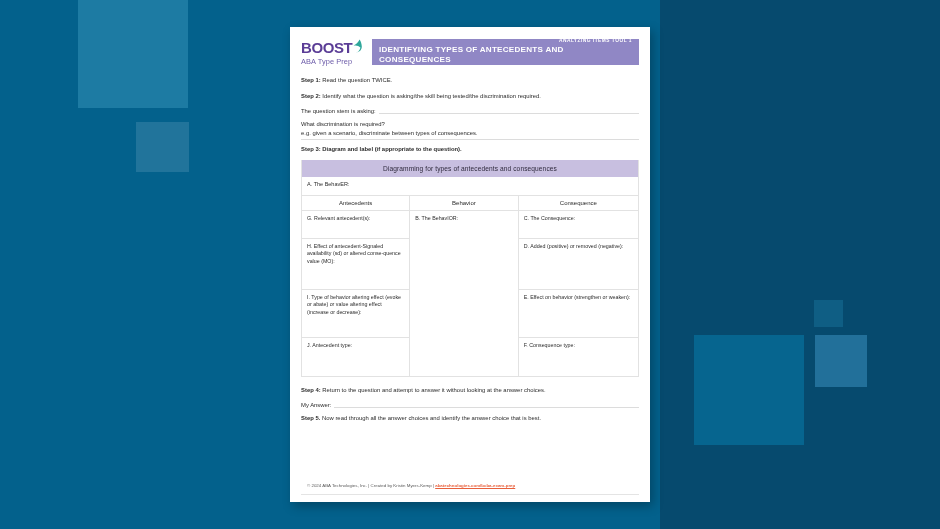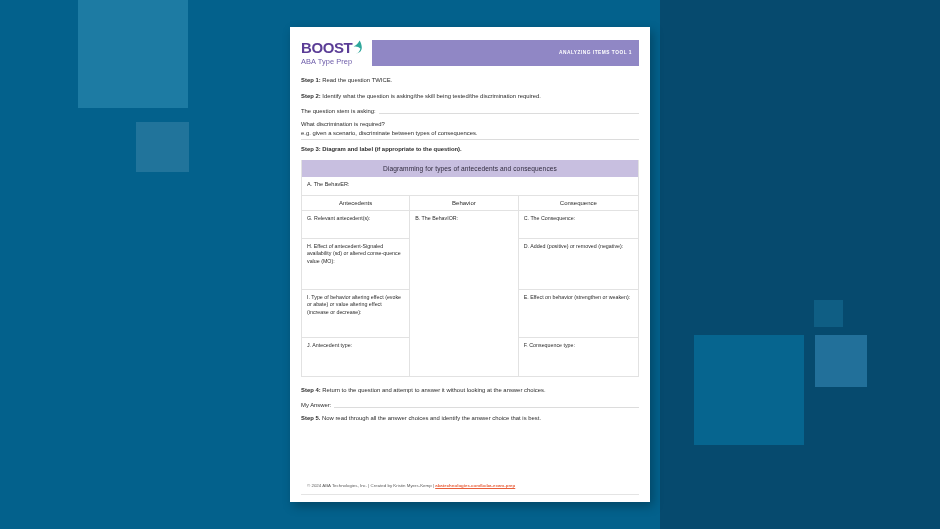--- a/index.html
+++ b/index.html
@@ -26,21 +26,21 @@
     position: absolute;
     left: 290px; top: 27px;
     width: 360px; height: 475px;
     background: #ffffff;
     box-shadow: 3px 4px 10px rgba(0,0,0,.28);
     padding: 11px 11px 0 11px;
     overflow: hidden;
   }
 
   
-  .doc-header { display:flex; align-items:flex-end; height:28px; }
+  .doc-header { display:flex; align-items:center; height:28px; }
   .boost-logo { width:66px; flex:0 0 66px; padding-top:1px; }
   .boost-word {
     display:flex; align-items:center;
     font-weight:bold; font-size:15px; letter-spacing:-0.4px;
     color:#5b3d96; line-height:1;
   }
   .boost-swoosh { margin-left:1px; display:inline-block; }
   .boost-sub {
     font-size:7.4px; color:#6b5aa8; letter-spacing:.1px;
     margin-top:1.5px; font-weight:500;
@@ -141,20 +141,21 @@
         <span class="boost-swoosh">
           <svg width="9" height="14" viewBox="0 0 9 14" aria-hidden="true">
             <path d="M6.6 0.4 C5.2 3.2 3.0 5.2 0.6 6.6 C3.4 6.0 5.6 6.6 7.4 8.4 C7.0 11.0 5.4 12.8 3.0 13.6 C6.6 13.2 8.8 11.0 8.8 7.6 C8.8 4.8 7.8 2.4 6.6 0.4 Z" fill="#2fa79b"></path>
           </svg>
         </span>
       </div>
       <div class="boost-sub">ABA Type Prep</div>
     </div>
     <div class="title-banner">
       <div class="tool-eyebrow">ANALYZING ITEMS TOOL 1</div>
+      <div class="tool-title">IDENTIFYING TYPES OF ANTECEDENTS AND CONSEQUENCES</div>
     </div>
   </div>
 
   <div class="steps">
     <div class="step-line">
       <b>Step 1:</b>
       <span>Read the question TWICE.</span>
     </div>
     <div class="step-line">
       <b>Step 2:</b>

